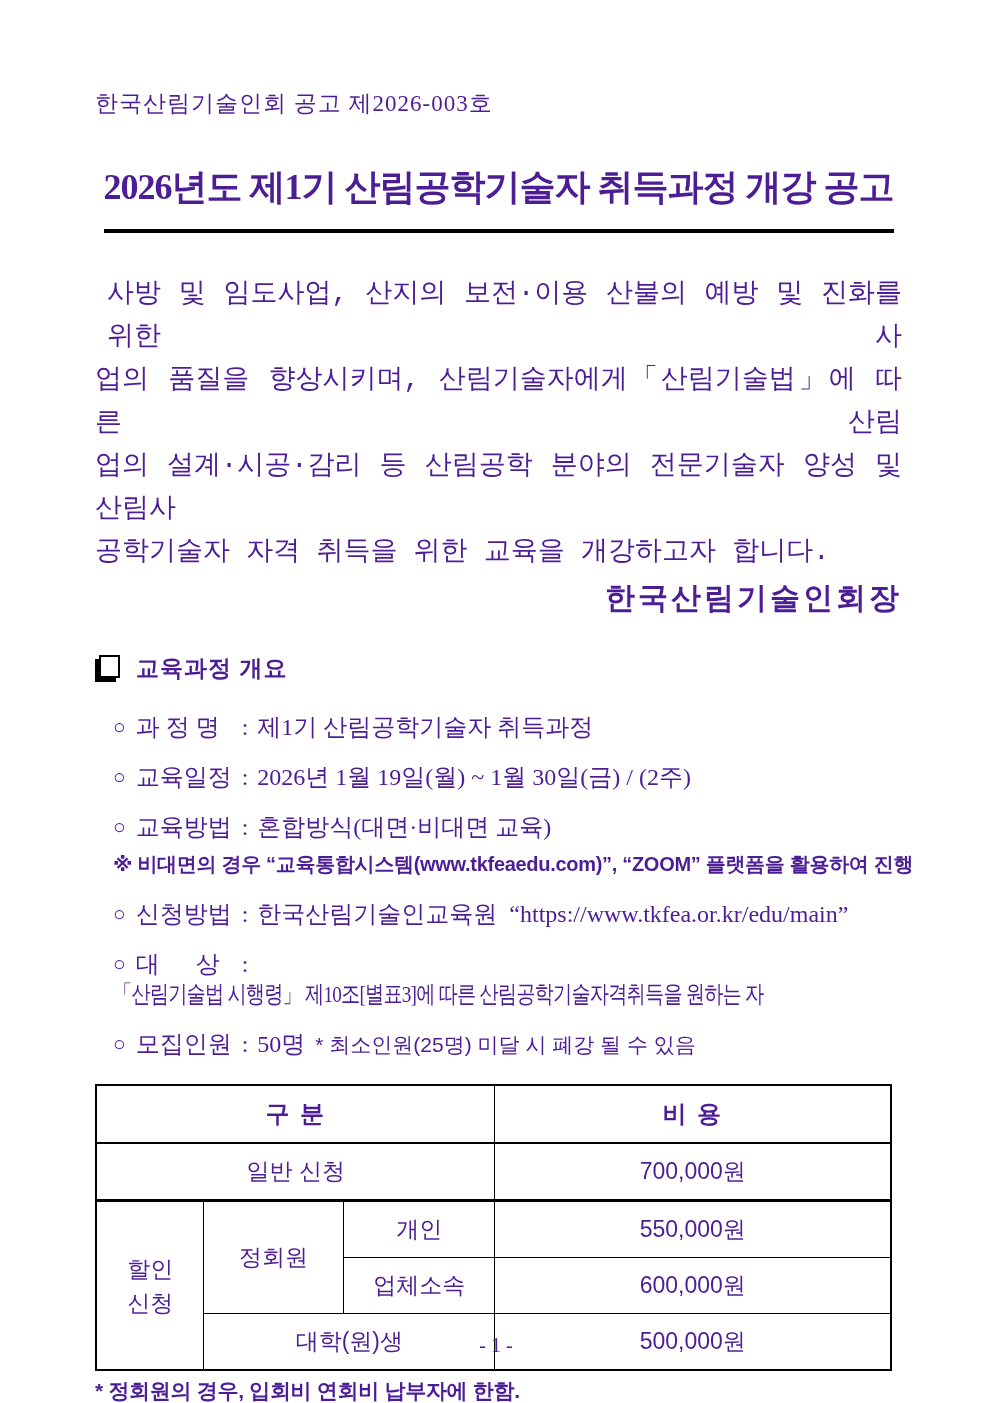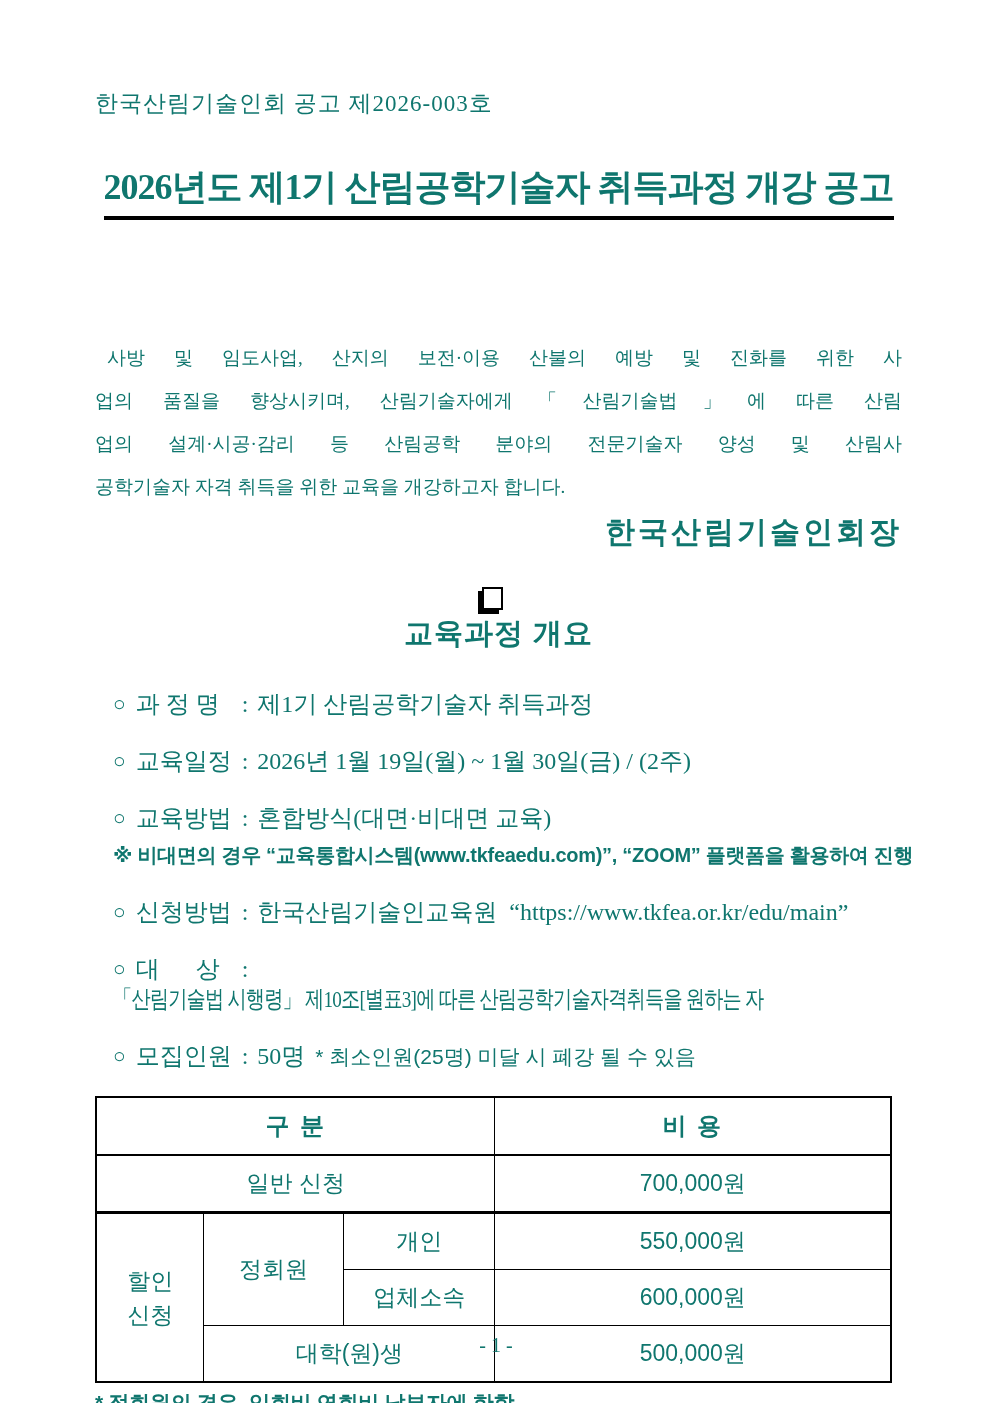--- a/index.html
+++ b/index.html
@@ -1,46 +1,46 @@
 <!DOCTYPE html>
 <html><head>
 <meta charset="utf-8">
 <style>
   * { margin: 0; padding: 0; box-sizing: border-box; }
   html, body { background: #e8e8e8; }
   .page {
     width: 992px;
     height: 1403px;
     background: #ffffff;
-    color: #0f766e;
+    color: #4c1d95;
     font-family: "Liberation Serif", "DejaVu Serif", serif;
     position: relative;
     margin: 0 auto;
     overflow: hidden;
   }
   .content { padding: 0 90px 0 95px; }
 
   .doc-number {
     padding-top: 88px;
     font-size: 23px;
     letter-spacing: 1px;
   }
 
   .title-wrap { margin-top: 44px; text-align: center; }
   .doc-title {
     display: inline-block;
     font-size: 36px;
     font-weight: bold;
     letter-spacing: -1px;
     border-bottom: 4px solid #000;
-    padding-bottom: 4px;
+    padding-bottom: 17px;
     white-space: nowrap;
   }
 
-  .intro { margin-top: 116px; font-size: 19px; }
+  .intro { margin-top: 40px; font-size: 27px; font-family: Liberation Mono, monospace; }
   .intro-line {
     line-height: 43px;
     text-align: justify;
     text-align-last: justify;
     white-space: normal;
   }
   .intro-line.first { padding-left: 12px; }
   .intro-line.last { text-align-last: left; }
 
   .date-line {
@@ -55,39 +55,38 @@
     font-size: 30px;
     font-weight: bold;
     letter-spacing: 3px;
   }
 
   .section-head {
     margin-top: 34px;
     display: flex;
     align-items: center;
     font-family: "Liberation Sans", "DejaVu Sans", sans-serif;
-    font-size: 29px;
+    font-size: 23px;
     font-weight: bold;
     letter-spacing: 1px;
-    flex-direction: column;
   }
   .square-icon {
     display: inline-block;
     width: 21px;
     height: 23px;
     border: 2px solid #000;
     background: #fff;
     box-shadow: -4px 4px 0 0 #000;
     margin: 0 16px 4px 4px;
   }
 
   .items { margin-top: 28px; font-size: 24px; }
   .item { padding-left: 18px; margin-bottom: 20px; line-height: 30px; }
   .bullet { display: inline-block; font-size: 21px; margin-right: 10px; vertical-align: 1px; }
-  .item-label { display: inline-block; width: 106px; white-space: pre; margin-top: 7px; }
+  .item-label { display: inline-block; width: 106px; white-space: pre; }
   .item-colon { display: inline-block; margin-right: 9px; }
   .item-value { white-space: pre; }
   .condensed {
     display: inline-block;
     transform: scaleX(0.80);
     transform-origin: 0 60%;
     white-space: nowrap;
     letter-spacing: -1px;
   }
   .item-note {

